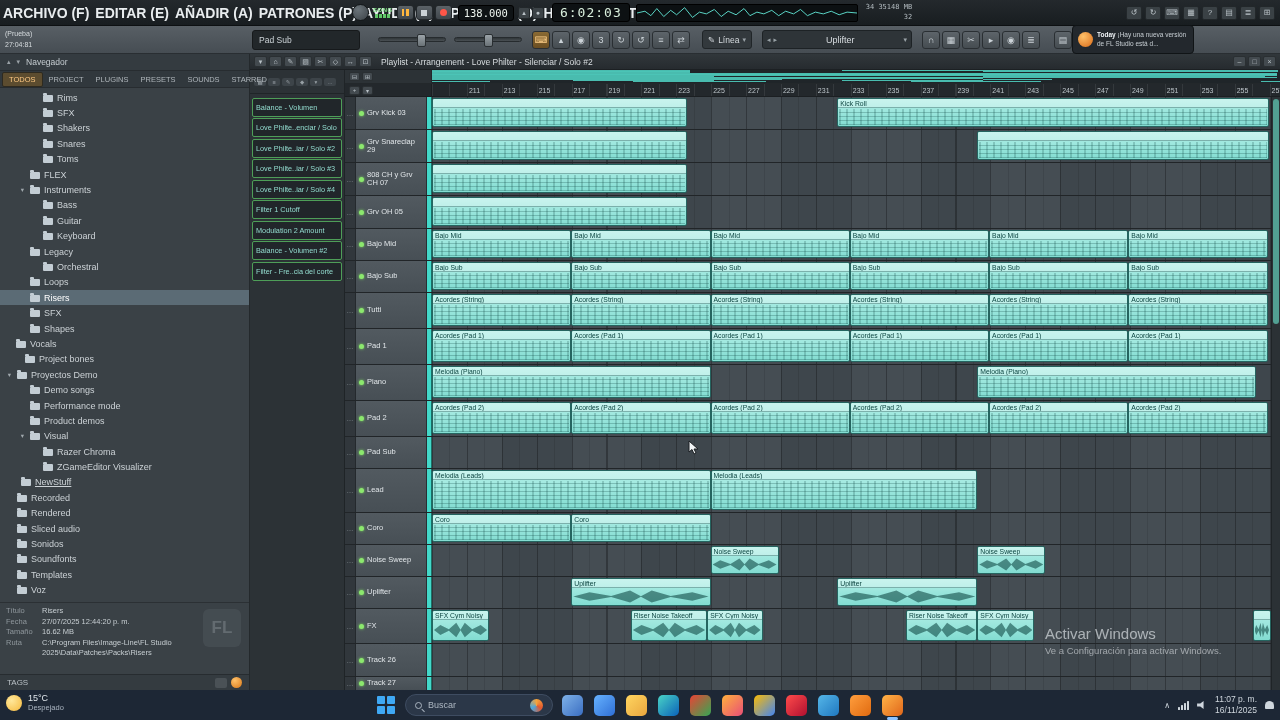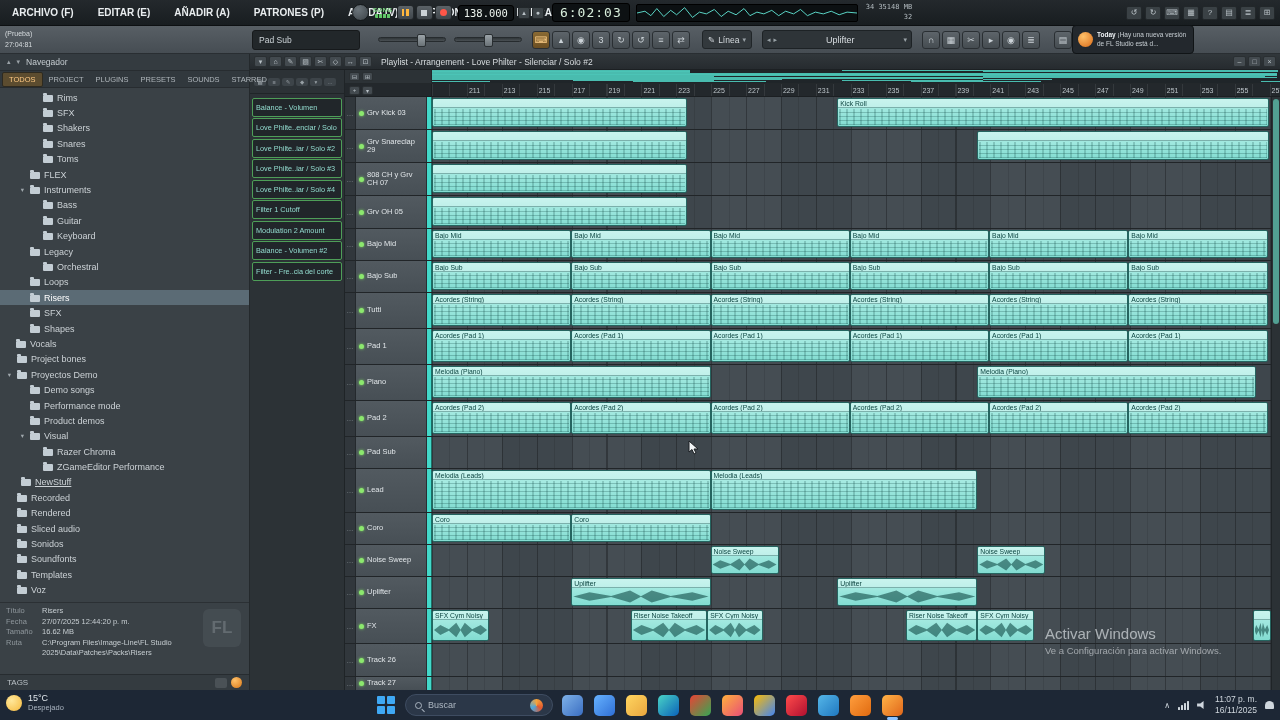--- a/index.html
+++ b/index.html
@@ -2,21 +2,21 @@
 <html><head>
 <meta charset="utf-8">
 <style>
 *{margin:0;padding:0;box-sizing:border-box}
 html,body{width:1280px;height:720px;overflow:hidden;background:#30363a;font-family:"Liberation Sans",sans-serif}
 #app{position:relative;width:1280px;height:720px;background:#454c52;overflow:hidden}
 
 
 #menubar{position:absolute;top:0;left:0;right:0;height:26px;background:linear-gradient(#24292d,#181d20);display:flex;align-items:center;color:#e7ebee;z-index:6;border-bottom:1px solid #0d1012}
 #menu-items{display:flex;align-items:center;height:100%}
-.menu-item{font-size:10px;font-weight:bold;padding:0 12px;white-space:nowrap;color:#e9edef}
+.menu-item{font-size:14px;font-weight:bold;padding:0 3px;white-space:nowrap;color:#e9edef}
 #transport{position:absolute;left:348px;right:0;top:0;bottom:0;display:flex;align-items:center}
 .fl-logo{width:17px;height:17px;border-radius:50%;background:radial-gradient(circle at 35% 30%,#6b747a,#3c4348);border:1px solid #14181a;margin:0 4px;flex:none}
 #song-led{display:flex;flex-direction:column;align-items:center;margin-right:4px}
 #song-led span{font-size:6px;font-weight:bold;color:#86e88b;letter-spacing:.5px}
 #song-led i{display:block;width:16px;height:4px;background:repeating-linear-gradient(90deg,#62c86a 0 3px,#1c2a1e 3px 4px);border-radius:1px;margin-top:1px}
 .t-btn{width:17px;height:15px;background:linear-gradient(#5b6267,#40474c);border:1px solid #23282b;border-radius:3px;display:flex;align-items:center;justify-content:center;margin-right:2px;flex:none}
 .pauseglyph{width:7px;height:7px;background:linear-gradient(90deg,#ffb73d 0 2px,transparent 2px 4px,#ffb73d 4px 6px);}
 .stopglyph{width:6px;height:6px;background:#ccd3d7}
 .recglyph{width:7px;height:7px;border-radius:50%;background:#ff5648}
 #bpm-box{background:#0f1315;border:1px solid #000;border-radius:3px;color:#eef5ef;font-family:"DejaVu Sans Mono",monospace;font-size:10.5px;padding:1px 5px;margin:4px 4px;flex:none}
@@ -352,21 +352,21 @@
         <div class="tree-item" style="padding-left: 19px;">
           <span class="tree-arrow"></span>
           <span class="folder-ico"></span>
           <span class="tree-label">Shapes</span>
         </div>
         <div class="tree-item" style="padding-left: 5px;">
           <span class="tree-arrow"></span>
           <span class="folder-ico"></span>
           <span class="tree-label">Vocals</span>
         </div>
-        <div class="tree-item" style="padding-left: 6px;">
+        <div class="tree-item" style="padding-left: 14px;">
           <span class="tree-arrow"></span>
           <span class="folder-ico"></span>
           <span class="tree-label">Project bones</span>
         </div>
         <div class="tree-item" style="padding-left: 6px;">
           <span class="tree-arrow">▾</span>
           <span class="folder-ico"></span>
           <span class="tree-label">Proyectos Demo</span>
         </div>
         <div class="tree-item" style="padding-left: 19px;">
@@ -390,21 +390,21 @@
           <span class="tree-label">Visual</span>
         </div>
         <div class="tree-item" style="padding-left: 32px;">
           <span class="tree-arrow"></span>
           <span class="folder-ico"></span>
           <span class="tree-label">Razer Chroma</span>
         </div>
         <div class="tree-item" style="padding-left: 32px;">
           <span class="tree-arrow"></span>
           <span class="folder-ico"></span>
-          <span class="tree-label">ZGameEditor Performance</span>
+          <span class="tree-label">ZGameEditor Visualizer</span>
         </div>
         <div class="tree-item" style="padding-left: 10px; text-decoration: underline;">
           <span class="tree-arrow"></span>
           <span class="folder-ico"></span>
           <span class="tree-label">NewStuff</span>
         </div>
         <div class="tree-item" style="padding-left: 6px;">
           <span class="tree-arrow"></span>
           <span class="folder-ico"></span>
           <span class="tree-label">Recorded</span>

